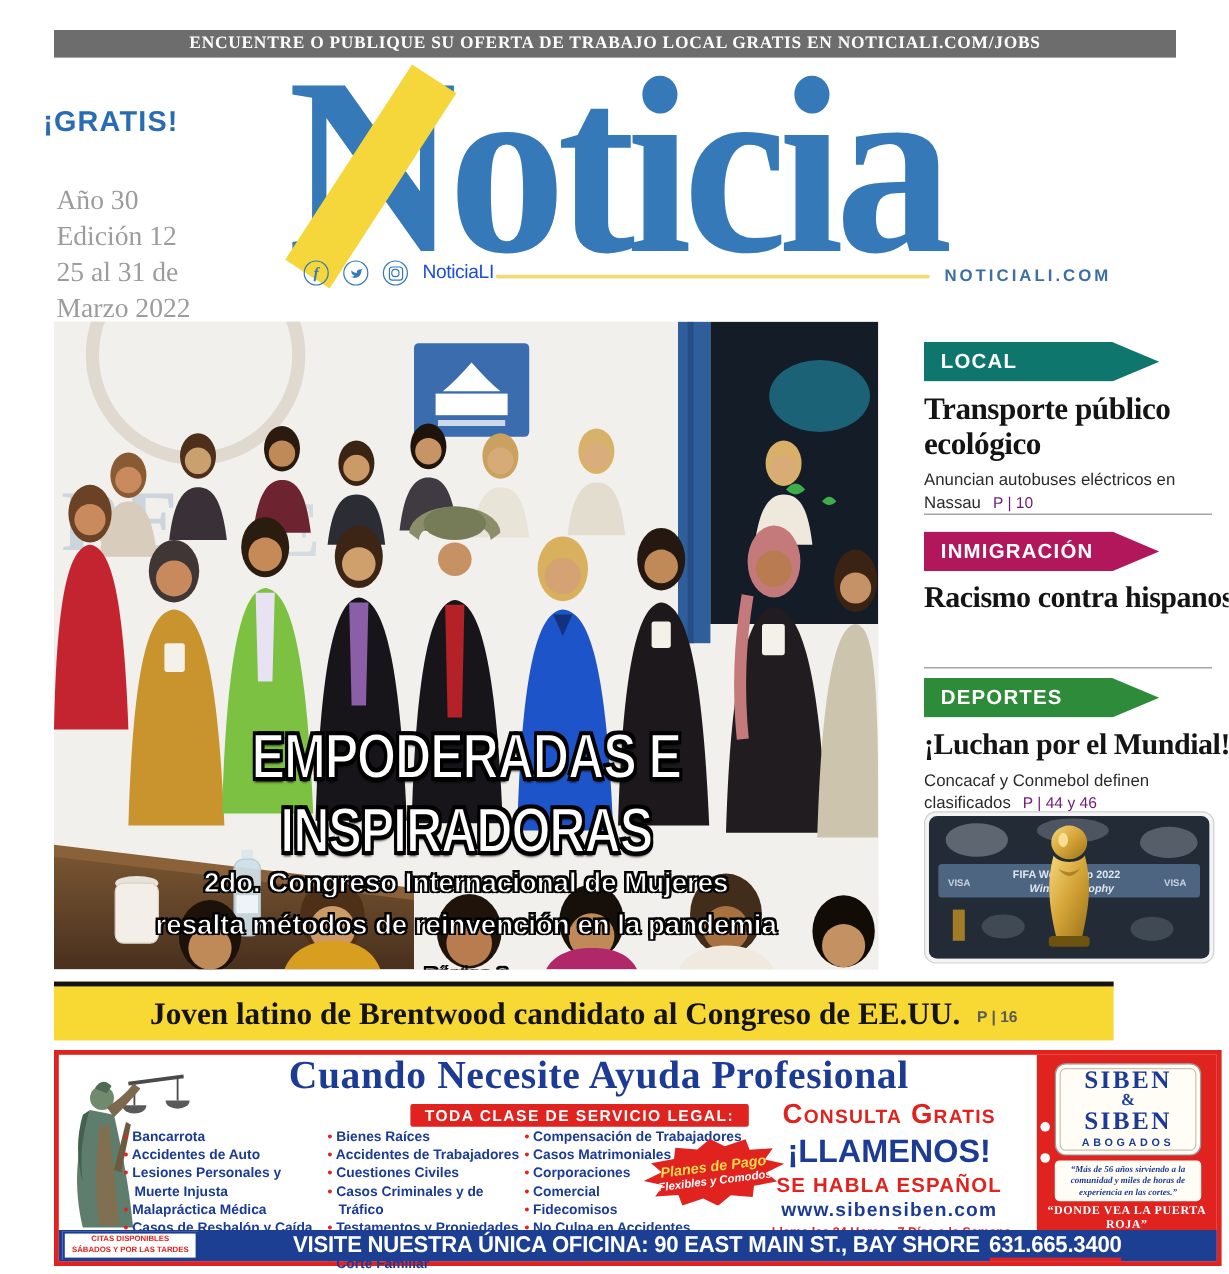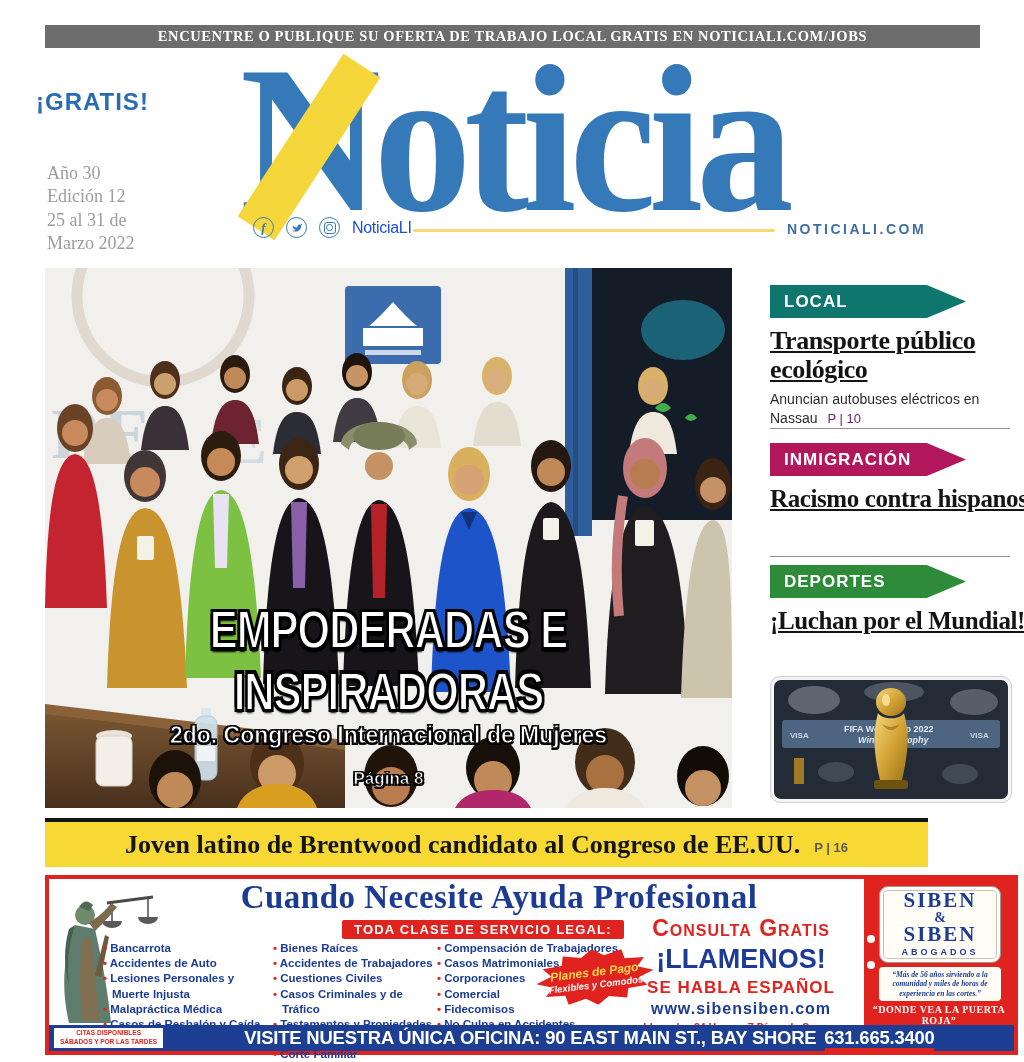--- a/index.html
+++ b/index.html
@@ -7,22 +7,22 @@
         font-family:"Liberation Sans",sans-serif;}
   .abs{position:absolute;}
 
   
   .topbar{left:45px;top:25px;width:935px;height:23px;background:#6d6d6d;
           color:#fff;font-family:"Liberation Serif",serif;font-size:14.5px;
           letter-spacing:.6px;text-align:center;line-height:23px;font-weight:bold;}
 
   
   .gratis{left:36px;top:88px;color:#2a6cb4;font-weight:800;font-size:24px;letter-spacing:1px;}
-  .edition{left:47px;top:162px;color:#9c9c9c;font-family:"Liberation Serif",serif;
-           font-size:18px;line-height:1.3;}
+  .edition{left:47px;top:152px;color:#9c9c9c;font-family:"Liberation Serif",serif;
+           font-size:23px;line-height:1.3;}
   .logo{left:240px;top:34px;color:#3579b8;font-family:"Liberation Serif",serif;
         font-weight:bold;font-size:195px;line-height:1;letter-spacing:-7px;
         transform:scaleY(1.08);transform-origin:left top;z-index:2;}
   .logo-diag{left:287px;top:50px;width:44px;height:194px;background:#f5d73c;
              transform:rotate(33deg);z-index:3;}
   .social-row{left:253px;top:217px;display:flex;align-items:center;gap:12px;z-index:4;}
   .circ{width:21px;height:21px;border:1.5px solid #3579b8;border-radius:50%;
         display:flex;align-items:center;justify-content:center;box-sizing:border-box;}
   .fb-f{color:#3579b8;font-family:"Liberation Serif",serif;font-weight:bold;
         font-style:italic;font-size:13px;line-height:1;}
@@ -49,21 +49,21 @@
 
   
   .sb-sec{left:770px;width:248px;}
   .arrow{width:196px;height:33px;color:#fff;font-weight:bold;font-size:17px;
          letter-spacing:1px;line-height:33px;padding-left:14px;box-sizing:border-box;
          clip-path:polygon(0 0,80% 0,100% 50%,80% 100%,0 100%);}
   .sec-local .arrow{background:#0f766e;}
   .sec-inmi  .arrow{background:#b2175b;}
   .sec-depo  .arrow{background:#2e8b3a;}
   .sb-head{font-family:"Liberation Serif",serif;font-weight:bold;color:#141414;
-           font-size:25px;line-height:1.1;margin-top:9px;letter-spacing:-.4px;white-space:nowrap;text-decoration:underline;}
+           font-size:25px;line-height:1.1;margin-top:9px;letter-spacing:-.4px;white-space:nowrap;}
   .sec-local .sb-head{white-space:normal;font-size:26px;}
   .sb-teaser{font-size:14px;color:#2b2b2b;margin-top:6px;line-height:1.35;width:230px;}
   .sb-pref{color:#701a75;font-size:13px;margin-left:10px;white-space:nowrap;}
   .sb-div{left:770px;width:240px;border-top:1px solid #8f8f8f;}
   .trophy-card{left:770px;top:676px;width:242px;height:127px;border:1px solid #cfcfcf;
                border-radius:10px;background:#f4f4f4;padding:3px;box-sizing:border-box;}
   .trophy-card svg{border-radius:7px;display:block;}
 
   
   .strip{left:45px;top:818px;width:883px;height:49px;background:#f8d832;border-top:4px solid #141414;
@@ -307,20 +307,21 @@
         </g>
       <g>
           <ellipse cx="658" cy="508" rx="26" ry="30" fill="#120c07"></ellipse>
           <circle cx="658" cy="520" r="18" fill="#c49163"></circle>
         </g>
     </svg>
 
     <div class="photo-text">
       <div class="cover-headline">EMPODERADAS E INSPIRADORAS</div>
       <div class="cover-sub">2do. Congreso Internacional de Mujeres</div>
+      <div class="cover-sub" style="margin-top:0">resalta métodos de reinvención en la pandemia</div>
       <div class="cover-page">Página 8</div>
     </div>
   </div>
 
   <div class="abs sb-sec sec-local" style="top:285px">
     <div class="arrow">LOCAL</div>
     <div class="sb-head">Transporte público ecológico</div>
     <div class="sb-teaser">
       <span>Anuncian autobuses eléctricos en Nassau</span><span class="sb-pref">P | 10</span>
     </div>
@@ -329,20 +330,23 @@
 
   <div class="abs sb-sec sec-inmi" style="top:443px">
     <div class="arrow">INMIGRACIÓN</div>
     <div class="sb-head">Racismo contra hispanos</div>
   </div>
   <div class="abs sb-div" style="top:556px"></div>
 
   <div class="abs sb-sec sec-depo" style="top:565px">
     <div class="arrow">DEPORTES</div>
     <div class="sb-head">¡Luchan por el Mundial!</div>
+    <div class="sb-teaser">
+      <span>Concacaf y Conmebol definen clasificados</span><span class="sb-pref">P | 44 y 46</span>
+    </div>
   </div>
 
   <div class="abs trophy-card">
     <svg width="234" height="119" viewBox="0 0 234 119">
       <defs>
         <linearGradient id="gold" x1="0" y1="0" x2="1" y2="1">
           <stop offset="0" stop-color="#f6d77a"></stop>
             <stop offset=".5" stop-color="#d4a437"></stop>
             <stop offset="1" stop-color="#9c7418"></stop>
         </linearGradient>

